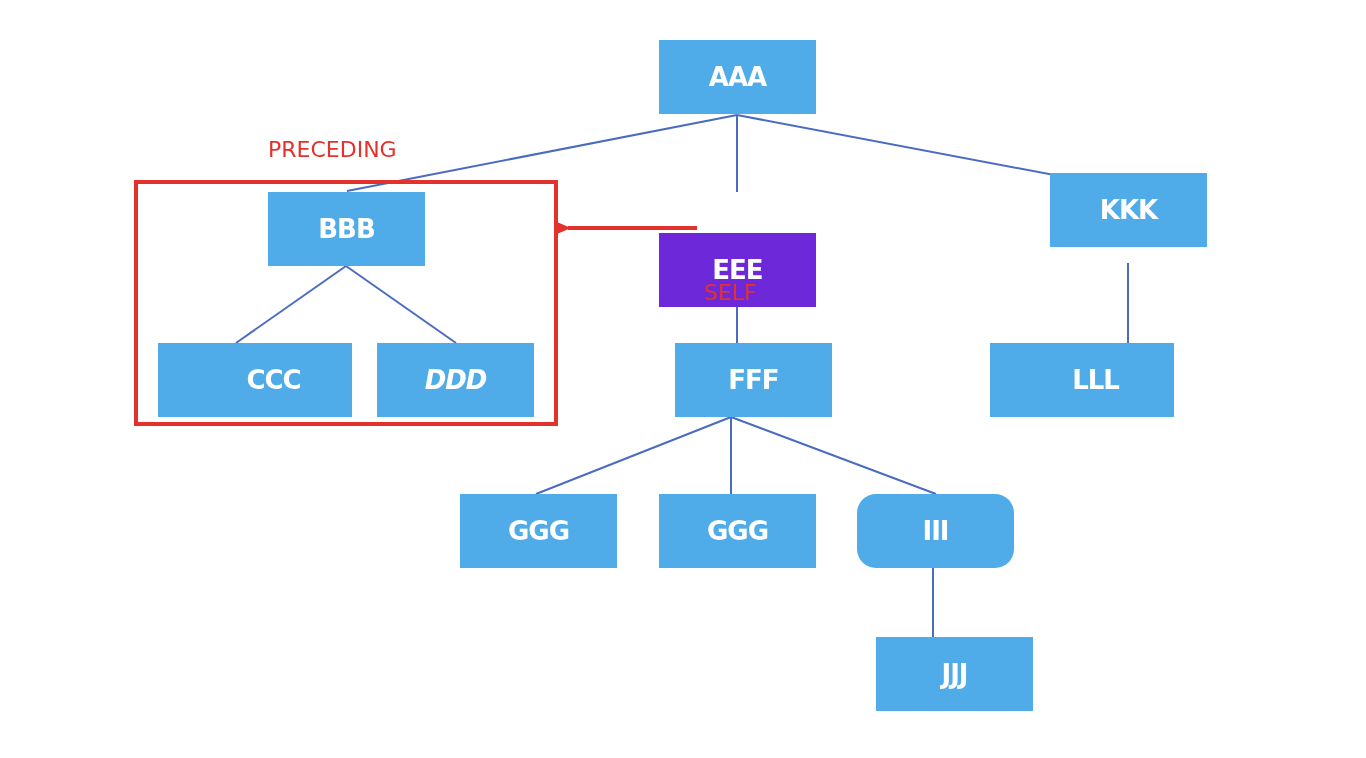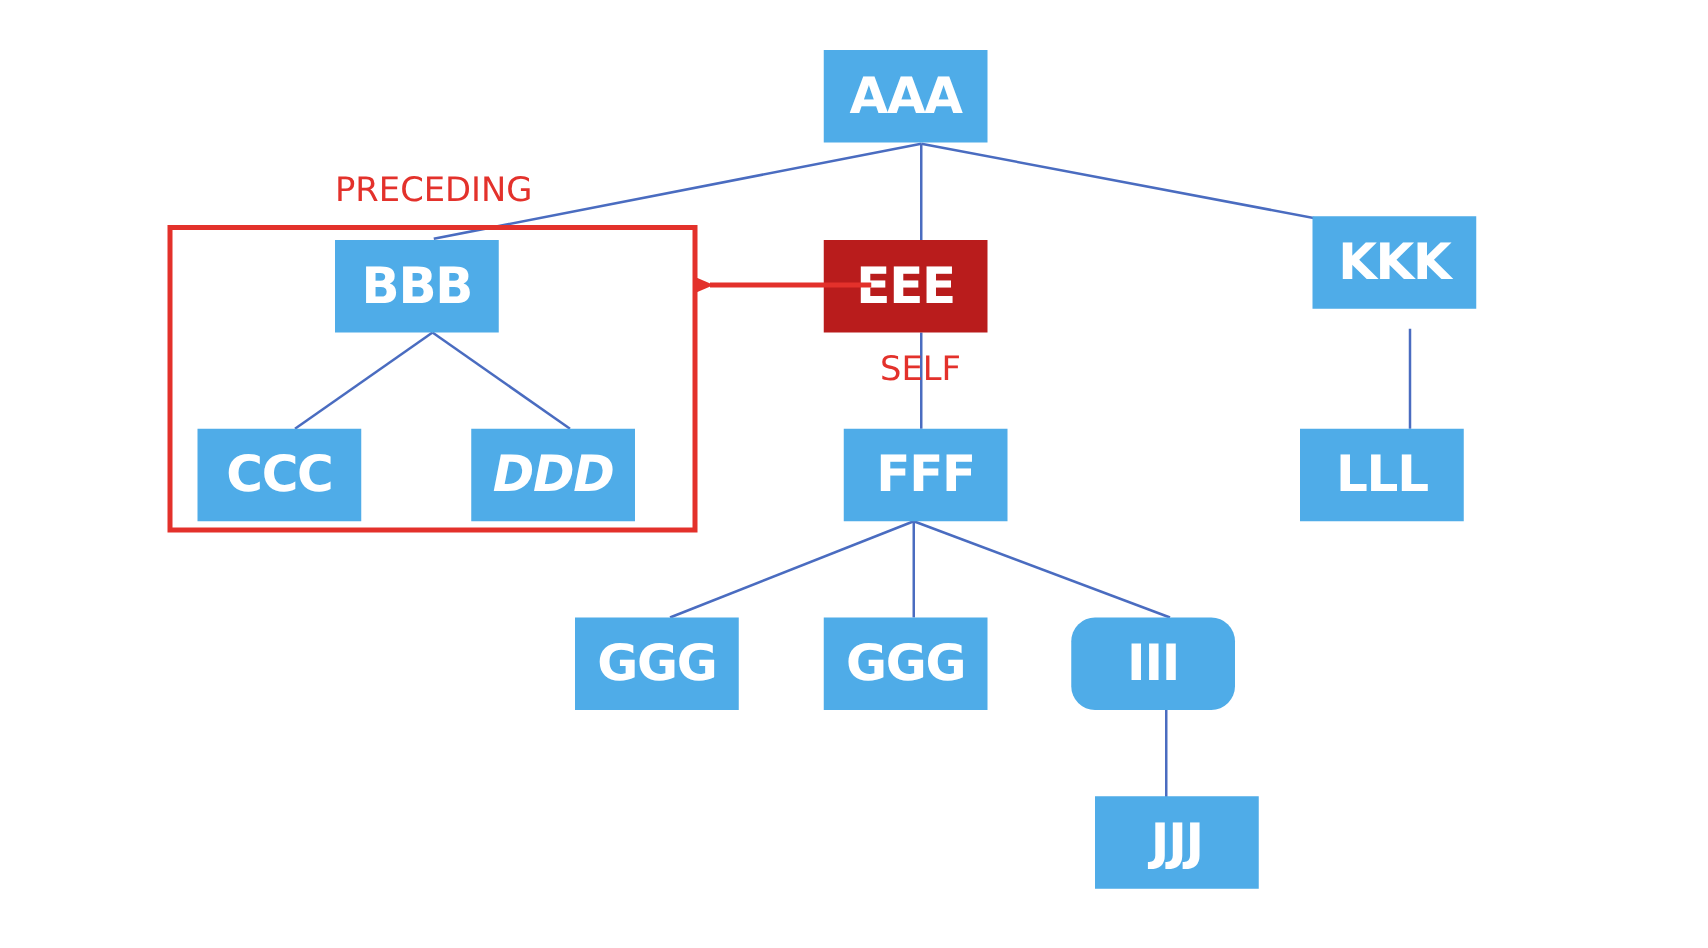--- a/index.html
+++ b/index.html
@@ -1,24 +1,24 @@
 <!DOCTYPE html>
 <html><head>
   <meta charset="utf-8">
   <style>
     html, body { margin: 0; padding: 0; background: #ffffff; }
     body { width: 1366px; height: 758px; position: relative; overflow: hidden;
       font-family: "Liberation Sans", "DejaVu Sans", sans-serif; }
     svg.edges { position: absolute; left: 0; top: 0; }
-    .node { position: absolute; width: 131px; height: 74px; background: #4FACE8;
-      color: #ffffff; font-weight: bold; font-size: 40px;
+    .node { position: absolute; width: 157px; height: 74px; background: #4FACE8;
+      color: #ffffff; font-weight: bold; font-size: 26px;
       display: flex; align-items: center; justify-content: center; letter-spacing: -1px;
       font-family: "DejaVu Sans", sans-serif; }
-    .node.self { background: #b91c1c; }
-    .label { position: absolute; color: #E3312B; font-size: 27px;
+    .node.self { background: #6d28d9; margin-top: 41px; }
+    .label { position: absolute; color: #E3312B; font-size: 22px;
       font-family: "DejaVu Sans", sans-serif; }
     .box { position: absolute; border: 4px solid #E3312B; box-sizing: border-box; }
   </style>
 </head>
 <body>
 
 <svg class="edges" width="1366" height="758">
   <defs>
     <marker id="arrowhead" markerWidth="10" markerHeight="10" refX="2" refY="5" orient="auto" markerUnits="userSpaceOnUse">
       <path d="M10,0 L0,5 L10,10 Z" fill="#E3312B"></path>
@@ -36,30 +36,30 @@
   <line x1="933" y1="560" x2="933" y2="638" stroke="#4A6CC0" stroke-width="2"></line>
   <line x1="1128" y1="263" x2="1128" y2="343" stroke="#4A6CC0" stroke-width="2"></line>
 </svg>
 
 <div class="box" style="left:134px; top:180px; width:424px; height:246px;"></div>
 
 <div class="label" style="left:268px; top:137px;">PRECEDING</div>
 
 <div class="node" style="left:659px; top:40px;">AAA</div>
 <div class="node" style="left:268px; top:192px;">BBB</div>
-<div class="node" style="left:158px; top:343px;">CCC</div>
+<div class="node" style="left:158px; top:343px;padding-left:37px;">CCC</div>
 <div class="node" style="left:377px; top:343px;font-style:italic;">DDD</div>
 <div class="node self" style="left:659px; top:192px;">EEE</div>
 <div class="node" style="left:659px; top:343px;margin-left:16px;">FFF</div>
 <div class="node" style="left:460px; top:494px;">GGG</div>
 <div class="node" style="left:659px; top:494px;">GGG</div>
 <div class="node" style="left:857px; top:494px;border-radius:19px;">III</div>
 <div class="node" style="left:876px; top:637px;">JJJ</div>
 <div class="node" style="left:1050px; top:173px;">KKK</div>
-<div class="node" style="left:1040px; top:343px;">LLL</div>
+<div class="node" style="left:990px; top:343px;padding-left:27px;">LLL</div>
 
 <div class="label" style="left:704px; top:280px;">SELF</div>
 
 <svg style="position:absolute; left:0; top:0; pointer-events:none;" width="1366" height="758">
   <line x1="697" y1="228" x2="568" y2="228" stroke="#E3312B" stroke-width="4" marker-end="url(#arrowhead2)"></line>
   <defs>
     <marker id="arrowhead2" markerWidth="14" markerHeight="12" refX="3" refY="6" orient="auto" markerUnits="userSpaceOnUse">
       <path d="M14,0 L0,6 L14,12 Z" fill="#E3312B"></path>
     </marker>
   </defs>

